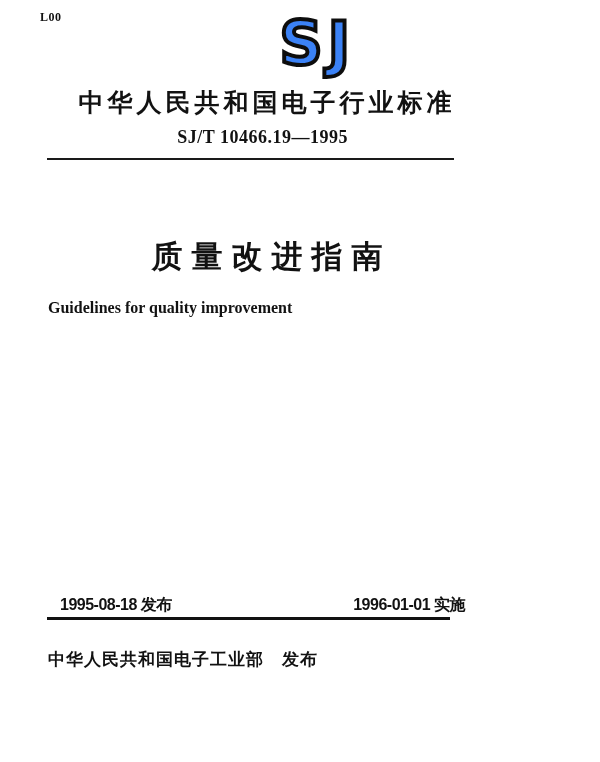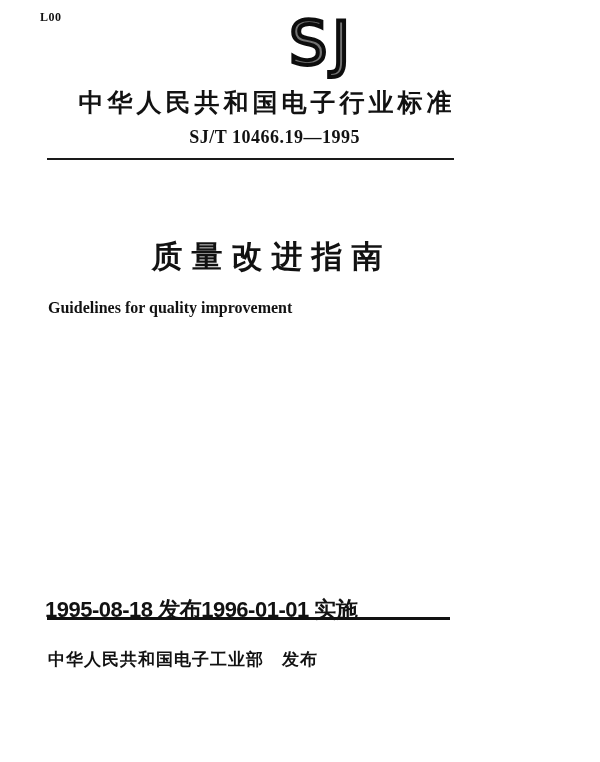--- a/index.html
+++ b/index.html
@@ -23,42 +23,42 @@
     font-family: "Liberation Serif", serif;
     font-weight: bold;
     font-size: 12px;
     letter-spacing: 0.5px;
   }
   .logo {
     position: absolute;
     top: 12px;
     right: 153px;
     font-family: "DejaVu Sans", sans-serif;
-    font-weight: normal;
+    font-weight: bold;
     font-size: 60px;
     line-height: 1.05;
     letter-spacing: 5px;
     -webkit-text-stroke: 4px #0d0d0d;
-    color: #737373;
+    color: #3b82f6;
   }
   .org-line {
     position: absolute;
     top: 86px;
     left: 64px;
     width: 406px;
     text-align: center;
     font-size: 25px;
     font-weight: bold;
     letter-spacing: 4px;
     white-space: nowrap;
   }
   .std-number {
     position: absolute;
     top: 127px;
-    right: 148px;
+    right: 160px;
     font-family: "Liberation Serif", serif;
     font-weight: bold;
     font-size: 18px;
     letter-spacing: 0.5px;
     white-space: nowrap;
   }
   .rule {
     position: absolute;
     left: 47px;
     background: #1a1a1a;
@@ -92,26 +92,27 @@
     left: 48px;
     width: 406px;
     font-family: "Liberation Serif", serif;
     font-weight: bold;
     font-size: 16px;
     white-space: nowrap;
   }
   .dates {
     position: absolute;
     top: 595px;
-    left: 45px;
+    left: 60px;
     width: 405px;
     display: flex;
+    justify-content: space-between;
     align-items: baseline;
     font-weight: bold;
-    font-size: 22px;
+    font-size: 16px;
     letter-spacing: -0.5px;
     white-space: nowrap;
   }
   .publisher {
     position: absolute;
     top: 648px;
     left: 48px;
     width: 406px;
     text-align: left;
     font-weight: bold;

